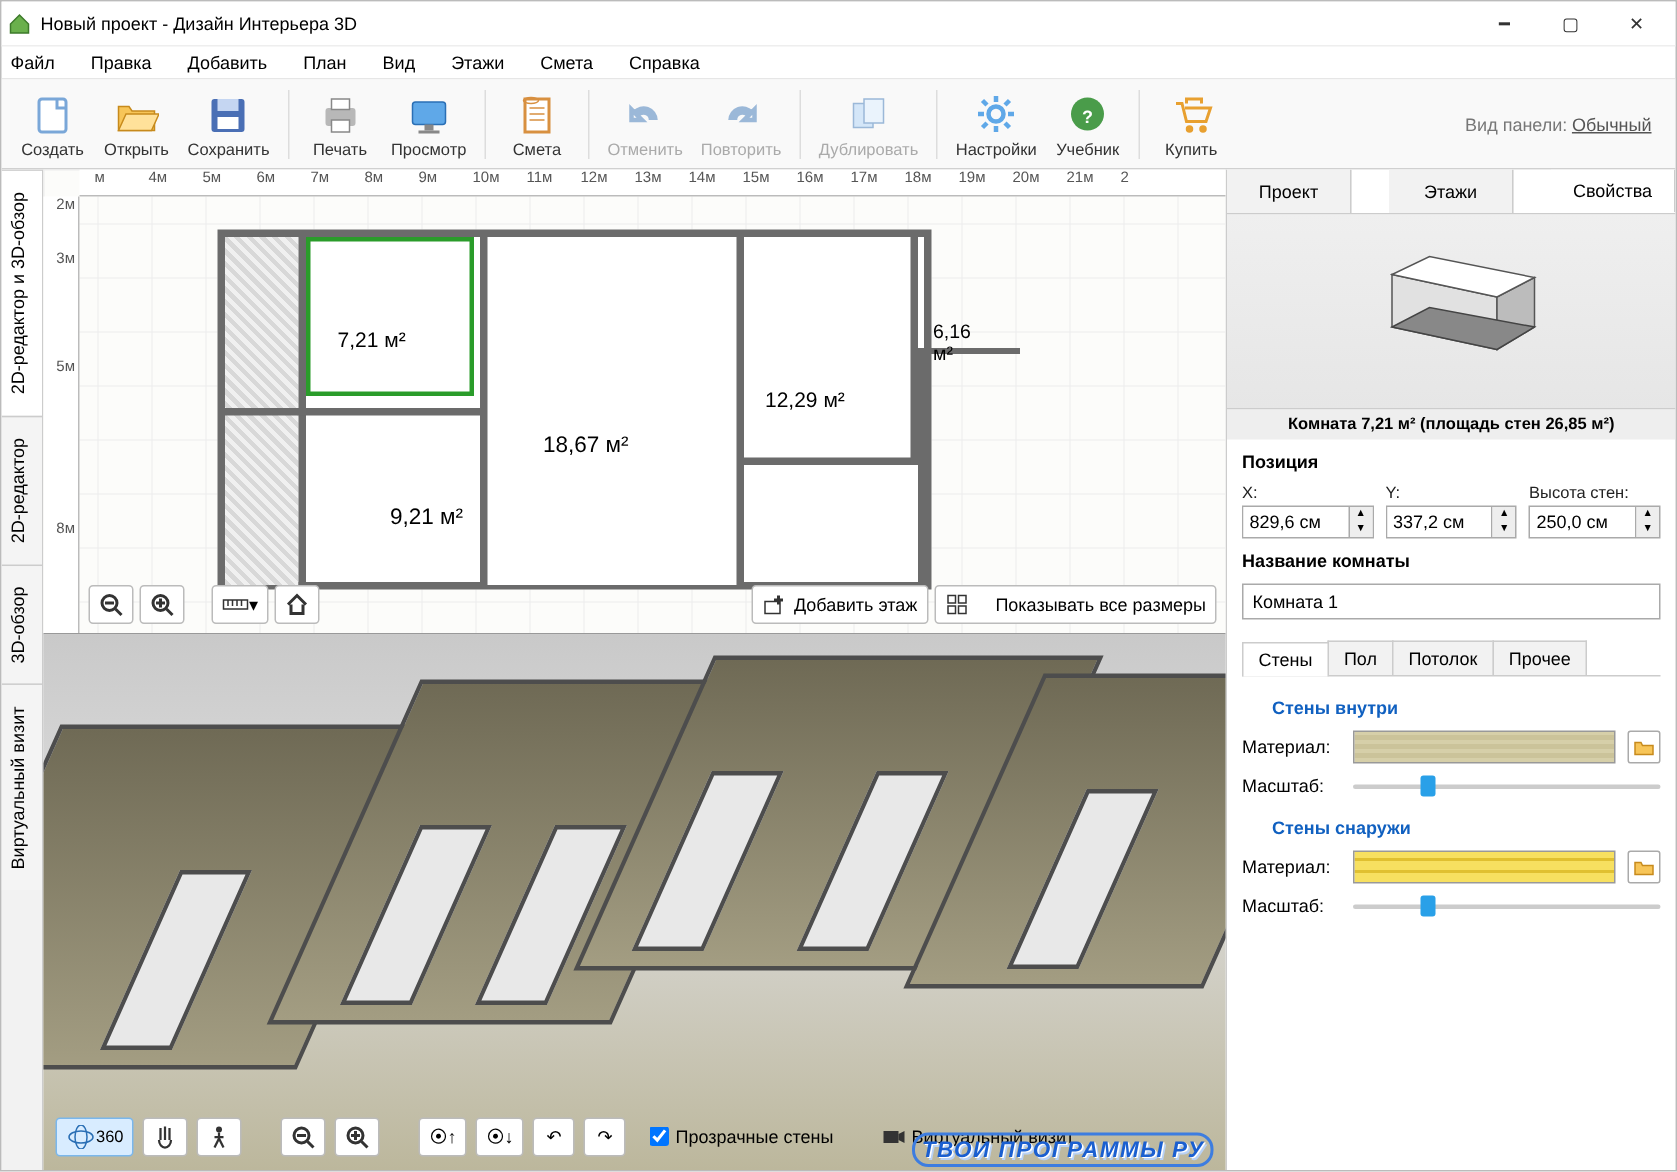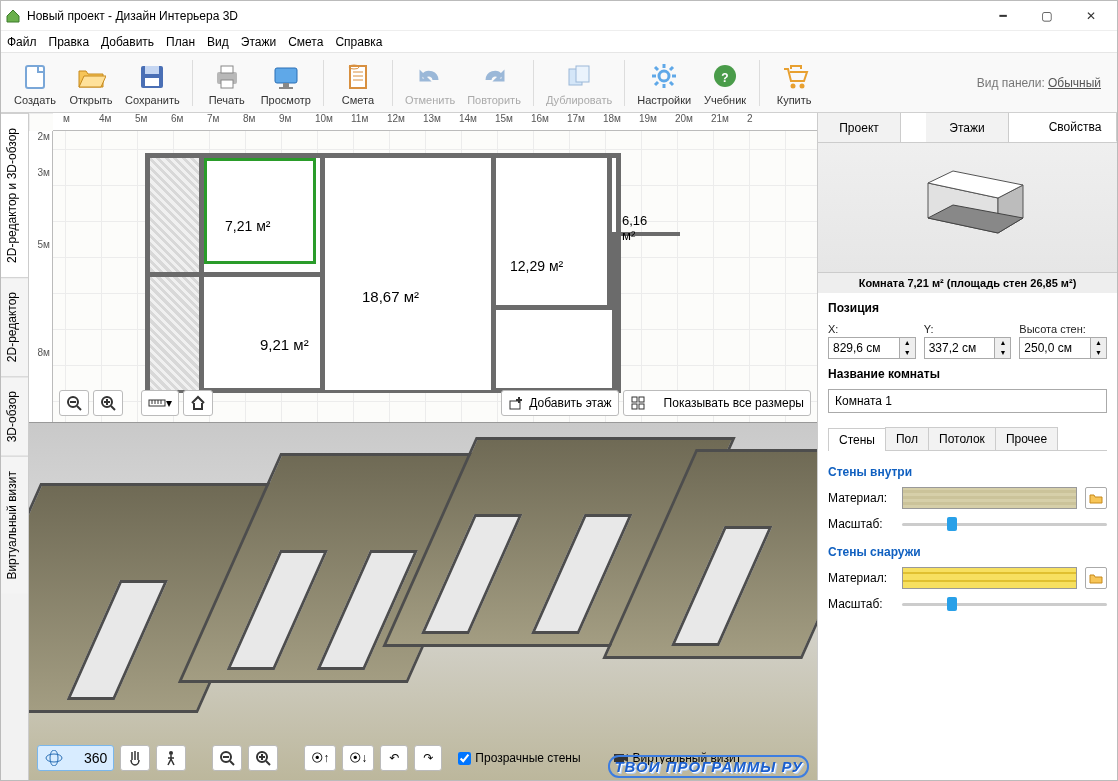--- a/index.html
+++ b/index.html
@@ -4,21 +4,21 @@
 <style>
   * { box-sizing: border-box; margin: 0; padding: 0; font-family: "Segoe UI", Tahoma, sans-serif; font-size: 12px; }
   body { background: #fff; width: 1118px; height: 781px; overflow: hidden; display: flex; flex-direction: column; border: 1px solid #bbb;}
   
   .titlebar { height: 30px; background: #fff; display: flex; align-items: center; padding: 0 4px; border-bottom: 1px solid #eee;}
   .titlebar .app-icon { width: 16px; height: 16px; margin-right: 6px; }
   .titlebar .title { flex: 1; }
   .winbtns { display: flex; margin-left: auto; }
   .winbtn { width: 44px; height: 28px; display:flex; align-items:center; justify-content:center; color:#333; }
   
-  .menubar { height: 22px; display: flex; align-items: center; padding: 0 6px; gap: 12px; border-bottom: 1px solid #e6e6e6; }
+  .menubar { height: 22px; display: flex; align-items: center; padding: 0 6px; gap: 24px; border-bottom: 1px solid #e6e6e6; }
   .menubar span { cursor: default; }
   
   .toolbar { height: 60px; display: flex; align-items: center; padding: 4px 6px; border-bottom: 1px solid #d0d0d0; background:#f9f9f9; }
   .tbtn { text-align:center; padding:2px 6px; display:flex; flex-direction:column; align-items:center; justify-content:center; min-width:56px; gap:2px; cursor:default;}
   .tbtn .ico { width: 32px; height: 32px; display:flex; align-items:center; justify-content:center;}
   .tbtn .lbl { font-size:11px; color:#333; }
   .tbtn.dis .lbl { color:#aaa; }
   .sep { width:1px; height:46px; background:#ddd; margin:0 6px; }
   .panel-label { margin-left:auto; font-size:11px; color:#777; padding-right:10px;}
   .panel-label a { color:#555; text-decoration:underline; }
@@ -59,40 +59,40 @@
   
   .panel3d { flex:1; background: linear-gradient(#c9c9c9,#ddd 40%,#bcb79c); position:relative; overflow:hidden;}
   .wall3d { position:absolute; background:linear-gradient(#6f6a55,#a39d82); border:3px solid #4d4d4d; transform:skewX(-24deg);}
   .w1 { left:-40px; top:60px; width:260px; height:230px;}
   .w2 { left:200px; top:30px; width:230px; height:230px;}
   .w3 { left:400px; top:14px; width:260px; height:210px;}
   .w4 { left:620px; top:26px; width:200px; height:210px;}
   .door3d { position:absolute; width:48px; height:120px; background:#e8e8e8; border:3px solid #4d4d4d; bottom:10px;}
   
   .bar3d { position:absolute; bottom:6px; left:8px; right:8px; height:32px; display:flex; align-items:center; gap:6px;}
-  .chk { display:flex; align-items:center; gap:4px; margin-left:10px;}
+  .chk { display:flex; align-items:flex-start; gap:4px; margin-left:10px;}
   
   .right { width:300px; border-left:1px solid #ccc; display:flex; flex-direction:column; background:#fff;}
   .rtabs { display:flex; height:30px; border-bottom:1px solid #ccc;gap:25px;}
   .rtab { flex:1; display:flex; align-items:center; justify-content:center; border-right:1px solid #ccc; background:#f2f2f2; cursor:default;}
   .rtab.active{ background:#fff; border-bottom:1px solid #fff;}
   .preview { height:130px; background:linear-gradient(#efefef,#e6e6e6); display:flex; align-items:center; justify-content:center; border-bottom:1px solid #ccc;}
   .info-bar { background:#eee; text-align:center; padding:4px; font-weight:bold; font-size:11px;}
   .props { padding:8px 10px; display:flex; flex-direction:column; gap:8px;}
   .row3 { display:flex; gap:8px;}
   .col { flex:1; display:flex; flex-direction:column; gap:2px;}
   .spin { display:flex; border:1px solid #aaa; height:22px;}
   .spin input { flex:1; border:none; padding:0 4px; width:10px;}
   .spin .ar { width:16px; display:flex; flex-direction:column; border-left:1px solid #aaa;}
   .spin .ar div{ flex:1; font-size:7px; text-align:center; line-height:9px; background:#eee;}
   .tinput { border:1px solid #aaa; height:24px; padding:0 6px; width:100%;}
   .subtabs { display:flex; gap:0; margin-top:6px; border-bottom:1px solid #ccc;}
   .stab { padding:4px 10px; border:1px solid #ccc; border-bottom:none; background:#f2f2f2; margin-right:-1px; cursor:default;}
   .stab.active{ background:#fff; position:relative; top:1px;}
-  .section-t { color:#1060c0; font-weight:bold; margin-top:6px;}
+  .section-t { color:#1060c0; font-weight:bold; margin-top:6px;margin-left:20px;}
   .mat-row { display:flex; align-items:center; gap:8px;}
   .mat-row .lbl { width:66px;}
   .swatch { flex:1; height:22px; border:1px solid #999;}
   .sw-stucco { background:repeating-linear-gradient(0deg,#d6cfa9 0 3px,#cbc39a 3px 6px);}
   .sw-brick { background:repeating-linear-gradient(0deg,#f7e060 0 6px,#e0c030 6px 8px);}
   .folder-btn { width:22px; height:22px; border:1px solid #aaa; display:flex; align-items:center; justify-content:center; border-radius:2px;}
   .slider { position:relative; flex:1; height:14px; }
   .slider .track{ position:absolute; top:6px; left:0; right:0; height:3px; background:#ccc; border-radius:2px;}
   .slider .thumb{ position:absolute; top:0; width:10px; height:14px; background:#29a0e8; border-radius:2px;}
   .watermark{ position:absolute; right:8px; bottom:2px; padding:1px 4px; color:#1a5fd0; font-weight:bold; font-style:italic; font-size:15px; letter-spacing:1px; text-shadow:1px 1px 0 #fff, 2px 2px 0 #b9d2f5; border:2px solid #3d7de0; border-radius:11px; font-family: Arial, sans-serif;}
@@ -378,21 +378,21 @@
       <div class="wall3d w4">
           <div class="door3d" style="left:60px"></div>
         </div>
 
       <div class="bar3d">
         <div class="cbtn" style="background:#d8ecff;border-color:#7ab7ec;">
             <svg width="20" height="16">
               <ellipse cx="10" cy="8" rx="8" ry="4" fill="none" stroke="#2a6fb5"></ellipse>
               <ellipse cx="10" cy="8" rx="4" ry="8" fill="none" stroke="#2a6fb5"></ellipse>
             </svg>
-            <span style="font-size:14px;margin-left:20px;">360</span>
+            <span style="font-size:11px;margin-left:0;">360</span>
           </div>
         <div class="cbtn">
             <svg width="16" height="16">
               <path d="M5 2v8M8 1v9M11 2v8M4 10c0 3 2 5 4 5s4-2 4-5" fill="none" stroke="#333" stroke-width="1.5"></path>
             </svg>
           </div>
         <div class="cbtn">
             <svg width="16" height="16">
               <circle cx="8" cy="3" r="2" fill="#333"></circle>
               <path d="M8 5v4l-3 6M8 9l3 6M5 8h6" stroke="#333" stroke-width="1.5" fill="none"></path>

